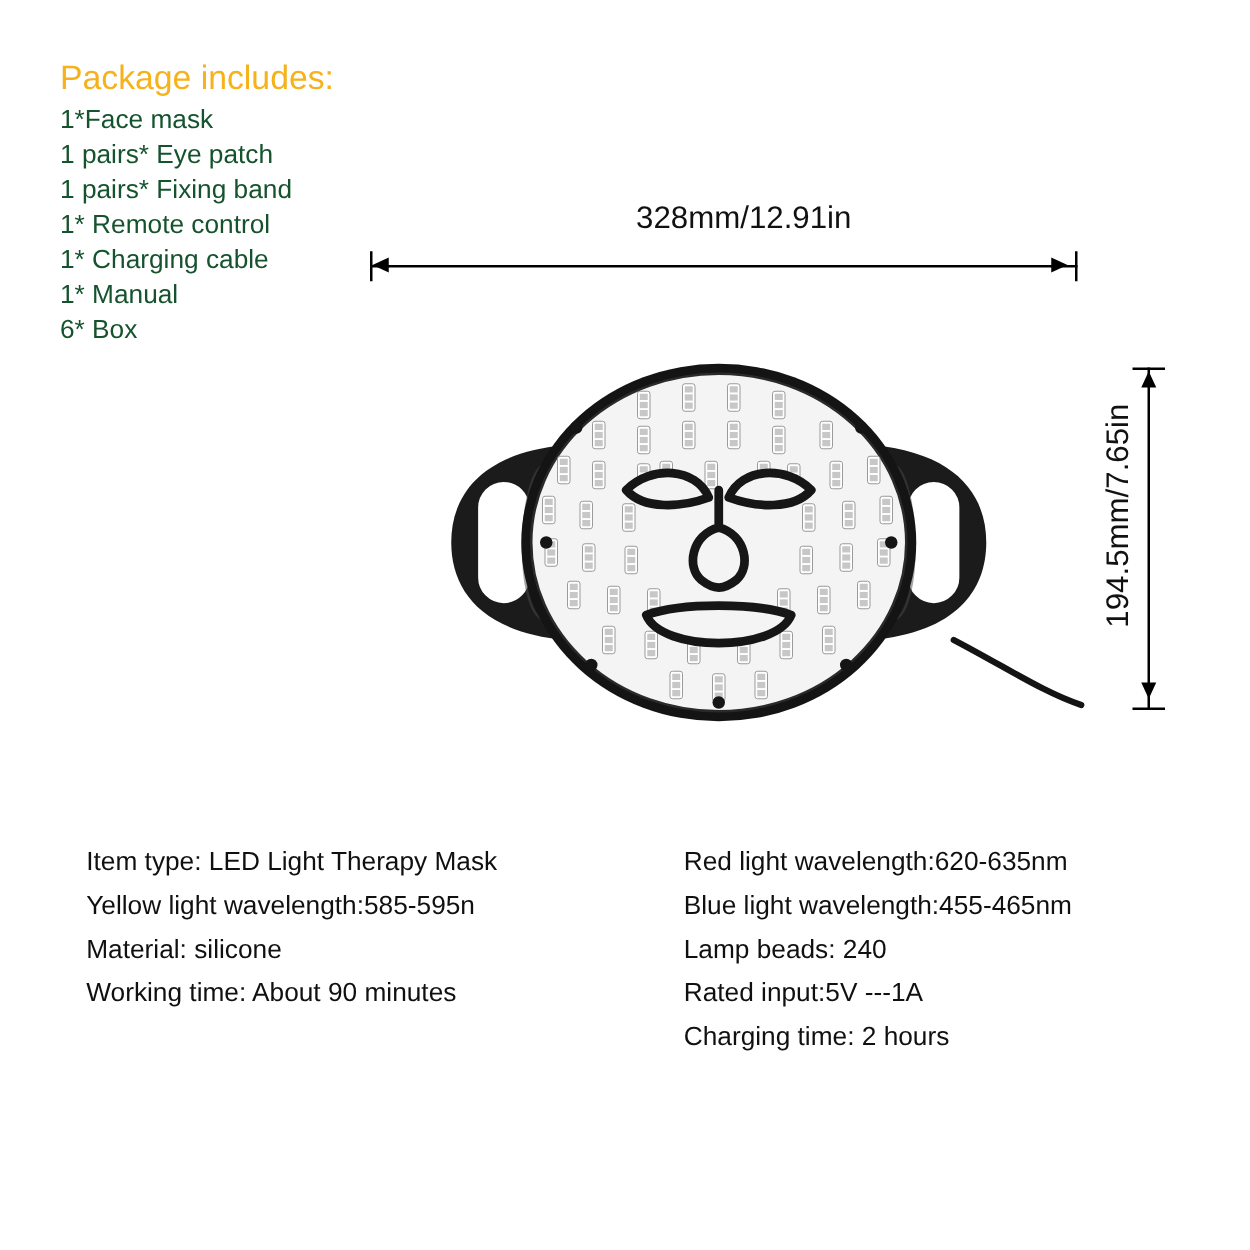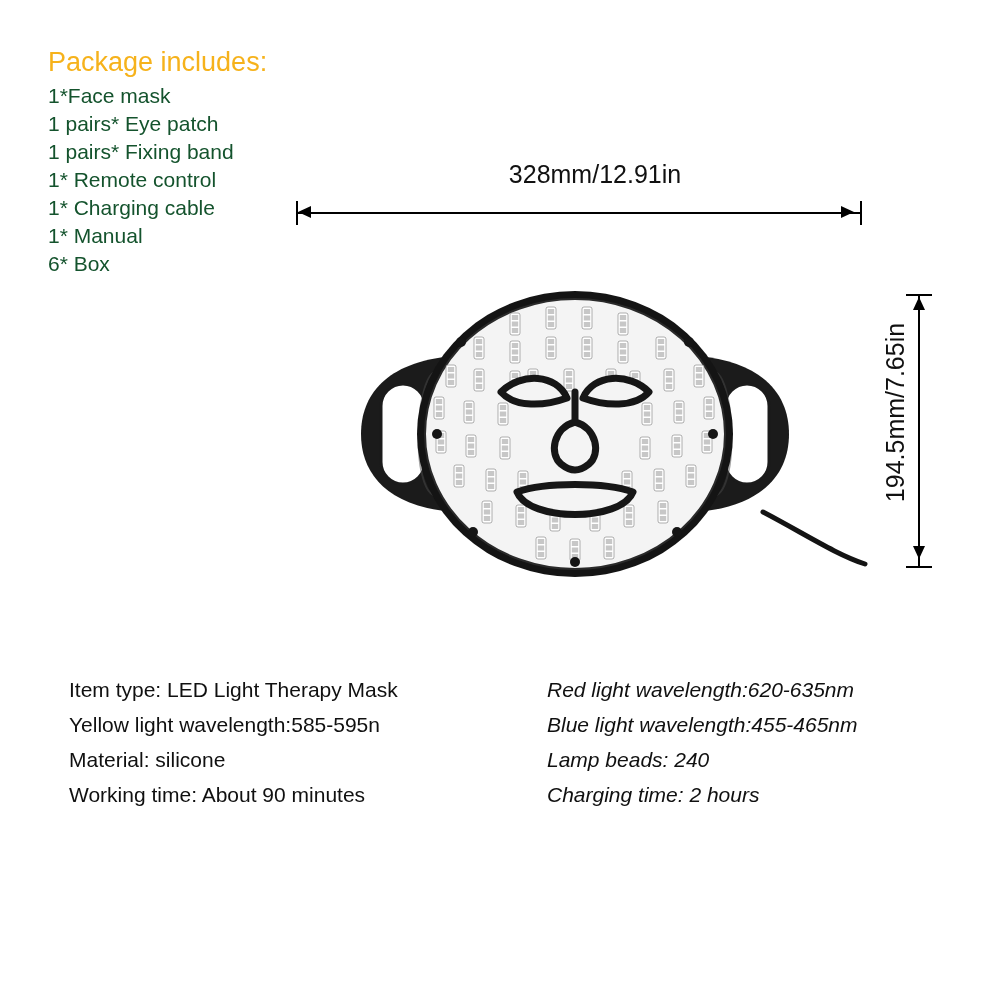--- a/index.html
+++ b/index.html
@@ -156,21 +156,21 @@
   #spec-table {
     position: absolute;
     left: 48px;
     top: 672px;
     width: 910px;
     display: flex;
     gap: 18px;
     margin-left: 21px;
   }
   #spec-col-left { width: 460px; }
-  #spec-col-right { width: 430px; font-style: italic; }
+  #spec-col-right { width: 430px; }
   .spec-line {
     font-size: 21px;
     line-height: 35px;
     color: #101010;
     white-space: nowrap;
   }
 </style>
 </head>
 <body>
 
@@ -314,15 +314,16 @@
   <div id="spec-col-left">
     <div class="spec-line">Item type: LED Light Therapy Mask</div>
     <div class="spec-line">Yellow light wavelength:585-595n</div>
     <div class="spec-line">Material: silicone</div>
     <div class="spec-line">Working time: About 90 minutes</div>
   </div>
   <div id="spec-col-right">
     <div class="spec-line">Red light wavelength:620-635nm</div>
     <div class="spec-line">Blue light wavelength:455-465nm</div>
     <div class="spec-line"> Lamp beads: 240</div>
+    <div class="spec-line">Rated input:5V ---1A</div>
     <div class="spec-line">Charging time: 2 hours</div>
   </div>
 </div>
 
 </body></html>

